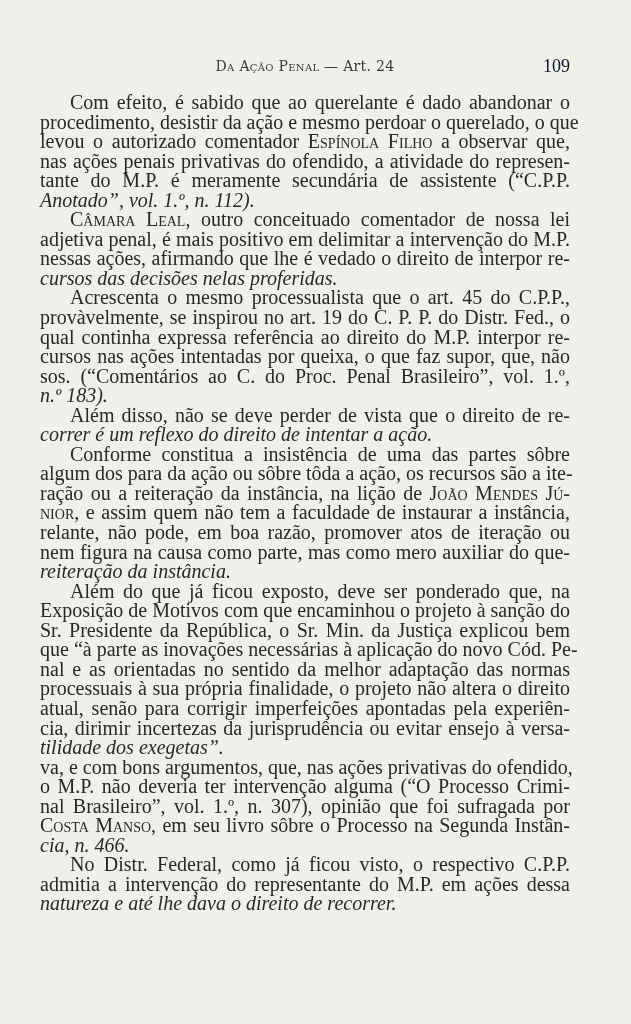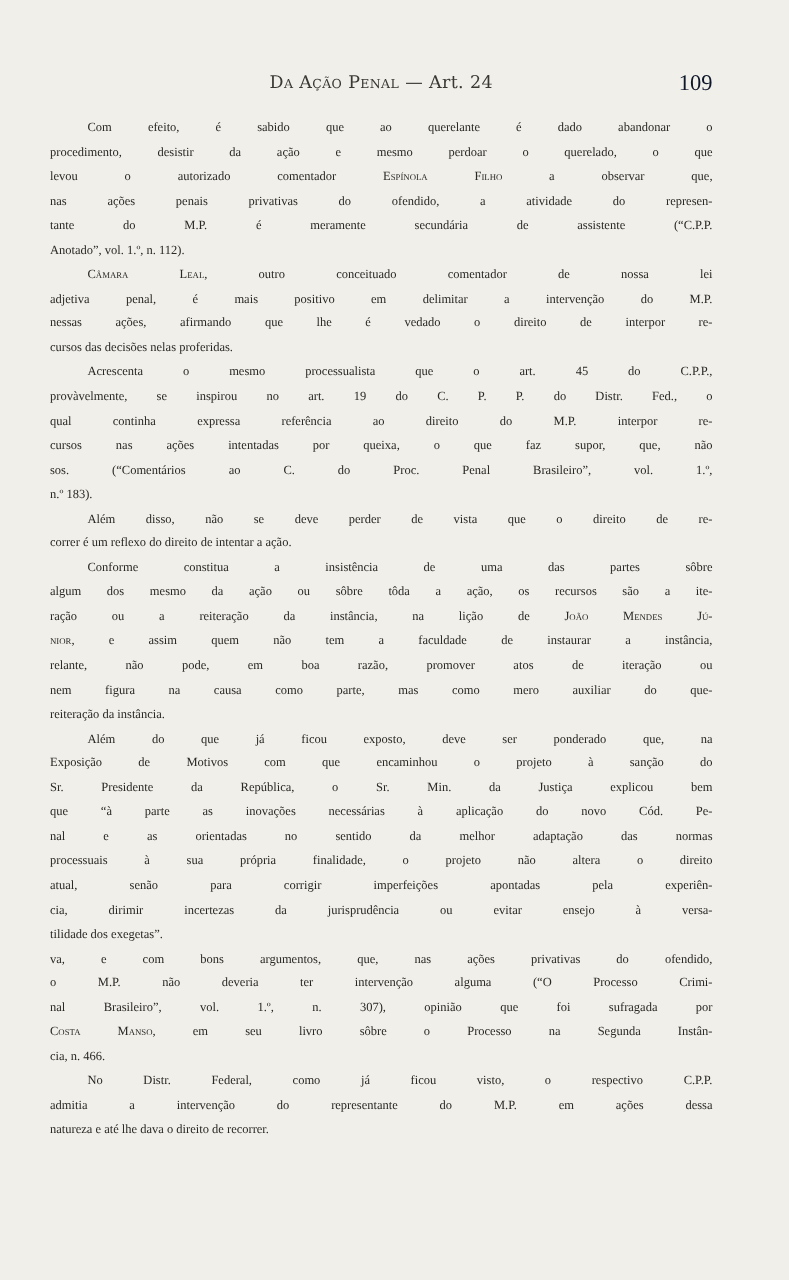--- a/index.html
+++ b/index.html
@@ -17,29 +17,29 @@
     position:absolute; left:0; width:100%; text-align:center;
     top:2px; font-size:14px; letter-spacing:0.3px; color:#3a3833;
   }
   .running-head .sc { font-variant:small-caps; }
   .page-number {
     position:absolute; right:0; top:0; font-size:18px; color:#0f172a;
     font-family:"Liberation Serif", serif;
   }
   .body-text {
     position:absolute; top:93px; left:40px; width:530px;
-    font-size:10px; line-height:19.55px;
+    font-size:20px; line-height:19.55px;
     font-family:"Liberation Serif", serif;
     text-align:justify;
   }
   .line {
     display:block; white-space:nowrap; text-align:justify;
     text-align-last:justify; height:19.55px;
   }
-  .line.last { text-align-last:left; }
+  .line.last { text-align-last:left;font-style:italic; }
   .line.indent { padding-left:30px; }
   .sc { font-variant:small-caps; }
 </style>
 </head>
 <body>
 
 <div class="header">
   <div class="running-head">
     <span class="sc">Da Ação Penal</span><span> — Art. 24</span>
   </div>
@@ -59,21 +59,21 @@
     <span class="line last">cursos das decisões nelas proferidas.</span>
     <span class="line indent">Acrescenta o mesmo processualista que o art. 45 do C.P.P.,</span>
     <span class="line">provàvelmente, se inspirou no art. 19 do C. P. P. do Distr. Fed., o</span>
     <span class="line">qual continha expressa referência ao direito do M.P. interpor re-</span>
     <span class="line">cursos nas ações intentadas por queixa, o que faz supor, que, não</span>
     <span class="line">sos. (“Comentários ao C. do Proc. Penal Brasileiro”, vol. 1.º,</span>
     <span class="line last">n.º 183).</span>
     <span class="line indent">Além disso, não se deve perder de vista que o direito de re-</span>
     <span class="line last">correr é um reflexo do direito de intentar a ação.</span>
     <span class="line indent">Conforme constitua a insistência de uma das partes sôbre</span>
-    <span class="line">algum dos mesmo da ação ou sôbre tôda a ação, os recursos são a ite-</span>
+    <span class="line">algum dos para da ação ou sôbre tôda a ação, os recursos são a ite-</span>
     <span class="line"><span>ração ou a reiteração da instância, na lição de </span><span class="sc">João Mendes Jú-</span></span>
     <span class="line"><span class="sc">nior</span><span>, e assim quem não tem a faculdade de instaurar a instância,</span></span>
     <span class="line">relante, não pode, em boa razão, promover atos de iteração ou</span>
     <span class="line">nem figura na causa como parte, mas como mero auxiliar do que-</span>
     <span class="line last">reiteração da instância.</span>
     <span class="line indent">Além do que já ficou exposto, deve ser ponderado que, na</span>
     <span class="line">Exposição de Motivos com que encaminhou o projeto à sanção do</span>
     <span class="line">Sr. Presidente da República, o Sr. Min. da Justiça explicou bem</span>
     <span class="line">que “à parte as inovações necessárias à aplicação do novo Cód. Pe-</span>
     <span class="line">nal e as orientadas no sentido da melhor adaptação das normas</span>

